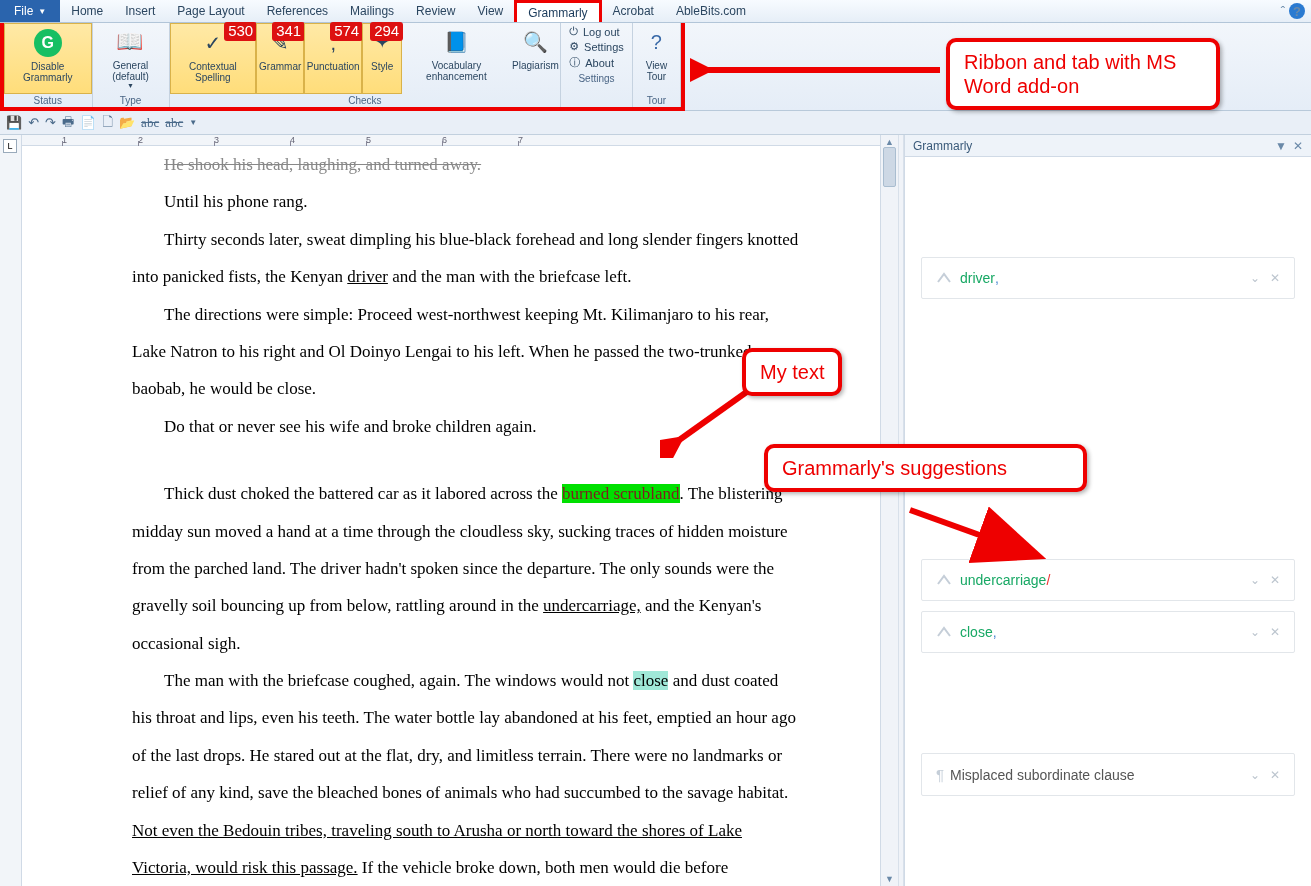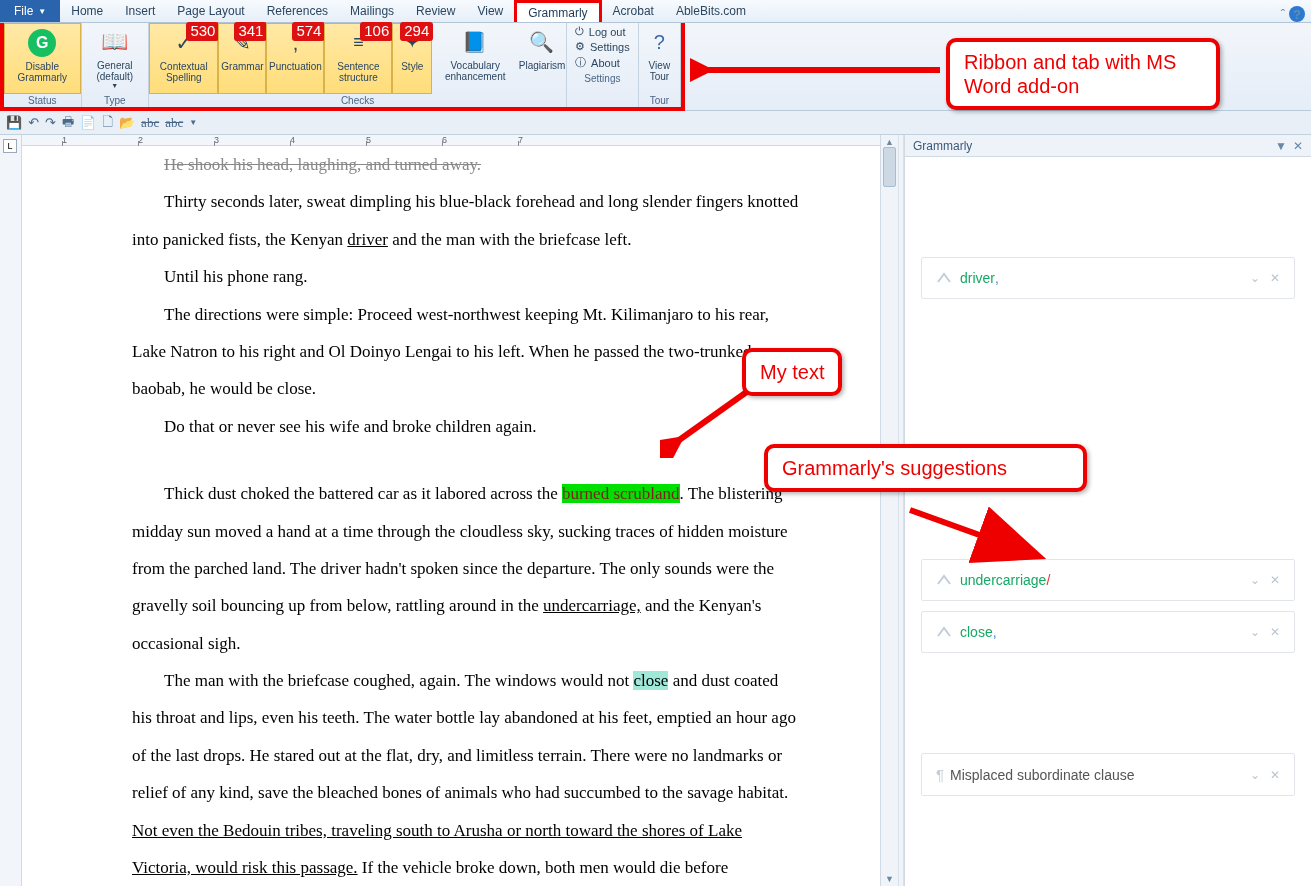--- a/index.html
+++ b/index.html
@@ -1,19 +1,19 @@
 <!DOCTYPE html>
 <html><head>
 <meta charset="utf-8">
 <style>
   * { box-sizing: border-box; margin: 0; padding: 0; }
   body { font-family: "Segoe UI", Tahoma, sans-serif; font-size: 11px; background: #fff; overflow: hidden; width: 1311px; height: 886px; position: relative; }
   
   
-  .tabs-row { display: flex; align-items: flex-end; height: 23px; background: linear-gradient(#f7fbff,#e6eef7); border-bottom: 1px solid #b2c5d8; }
+  .tabs-row { display: flex; align-items: center; height: 23px; background: linear-gradient(#f7fbff,#e6eef7); border-bottom: 1px solid #b2c5d8; }
   .file-tab { background: #2a64ad; color: #fff; padding: 0 14px; display:flex; align-items:center; font-size: 12px; height:100%; }
   .file-tab .caret { margin-left:5px; font-size:8px; }
   .tab { padding: 0 11px; display:flex; align-items:center; color:#2b4660; font-size:12px; cursor:pointer; height:100%; }
   .tab.active { background: #fff; border: 3px solid #e00; border-bottom: 0; color: #1a3a5a; font-weight:400; }
   .tabs-right { margin-left:auto; display:flex; align-items:center; padding-right:6px; gap:4px; }
   .tabs-right span { color:#6a8aaa; font-size:13px; }
   .help-circle { width:16px; height:16px; border-radius:50%; background:#2a7ad1; color:#fff; display:flex; align-items:center; justify-content:center; font-size:11px; font-weight:bold; }
   
   
   .ribbon-wrap { border: 4px solid #e00; border-top:0; background: linear-gradient(#f2f6fb,#e5edf7); height: 88px; width:685px; display:flex; position:relative; }
@@ -129,25 +129,20 @@
       <div class="r-btn highlight">
         <span class="badge">341</span>
         <div class="icon-box" style="font-size:20px">✎</div>
         <span>Grammar</span>
       </div>
       <div class="r-btn highlight" style="min-width:58px">
         <span class="badge">574</span>
         <div class="icon-box" style="font-size:20px">,</div>
         <span>Punctuation</span>
       </div>
-      <div class="r-btn highlight" style="min-width:50px">
-        <span class="badge">106</span>
-        <div class="icon-box" style="font-size:18px">≡</div>
-        <span>Sentence structure</span>
-      </div>
       <div class="r-btn highlight" style="min-width:40px">
         <span class="badge">294</span>
         <div class="icon-box" style="font-size:18px">✦</div>
         <span>Style</span>
       </div>
       <div class="r-btn" style="min-width:66px">
         <div class="icon-box" style="color:#3a6aa8; font-size:20px">📘</div>
         <span>Vocabulary enhancement</span>
       </div>
       <div class="r-btn">
@@ -208,22 +203,22 @@
         <div class="tick">1</div>
         <div class="tick">2</div>
         <div class="tick">3</div>
         <div class="tick">4</div>
         <div class="tick">5</div>
         <div class="tick">6</div>
         <div class="tick">7</div>
       </div>
       <div class="page">
         <p style="text-decoration:line-through; color:#888; text-indent:32px">He shook his head, laughing, and turned away.</p>
+        <p>Until his phone rang.</p>
         <p><span>Thirty seconds later, sweat dimpling his blue-black forehead and long slender fingers knotted into panicked fists, the Kenyan </span><span class="ul">driver</span><span> and the man with the briefcase left.</span></p>
-        <p>Until his phone rang.</p>
         <p>The directions were simple: Proceed west-northwest keeping Mt. Kilimanjaro to his rear, Lake Natron to his right and Ol Doinyo Lengai to his left. When he passed the two-trunked baobab, he would be close.</p>
         <p>Do that or never see his wife and broke children again.</p>
         <p style="margin-top:30px"><span>Thick dust choked the battered car as it labored across the </span><span class="hl-green">burned scrubland</span><span>. The blistering midday sun moved a hand at a time through the cloudless sky, sucking traces of hidden moisture from the parched land.  The driver hadn't spoken since the departure. The only sounds were the gravelly soil bouncing up from below, rattling around in the </span><span class="ul">undercarriage,</span><span> and the Kenyan's occasional sigh.</span></p>
         <p><span>The man with the briefcase coughed, again. The windows would not </span><span class="hl-teal">close</span><span> and dust coated his throat and lips, even his teeth. The water bottle lay abandoned at his feet, emptied an hour ago of the last drops. He stared out at the flat, dry, and limitless terrain. There were no landmarks or relief of any kind, save the bleached bones of animals who had succumbed to the savage habitat. </span><span class="ul">Not even the Bedouin tribes, traveling south to Arusha or north toward the shores of Lake Victoria, would risk this passage.</span><span> If the vehicle broke down, both men would die before</span></p>
       </div>
     </div>
     <div class="scrollbar-v">
       <div class="arrow">▲</div>
       <div class="thumb"></div>
       <div class="arrow" style="position:absolute;bottom:0;left:0;right:0">▼</div>

